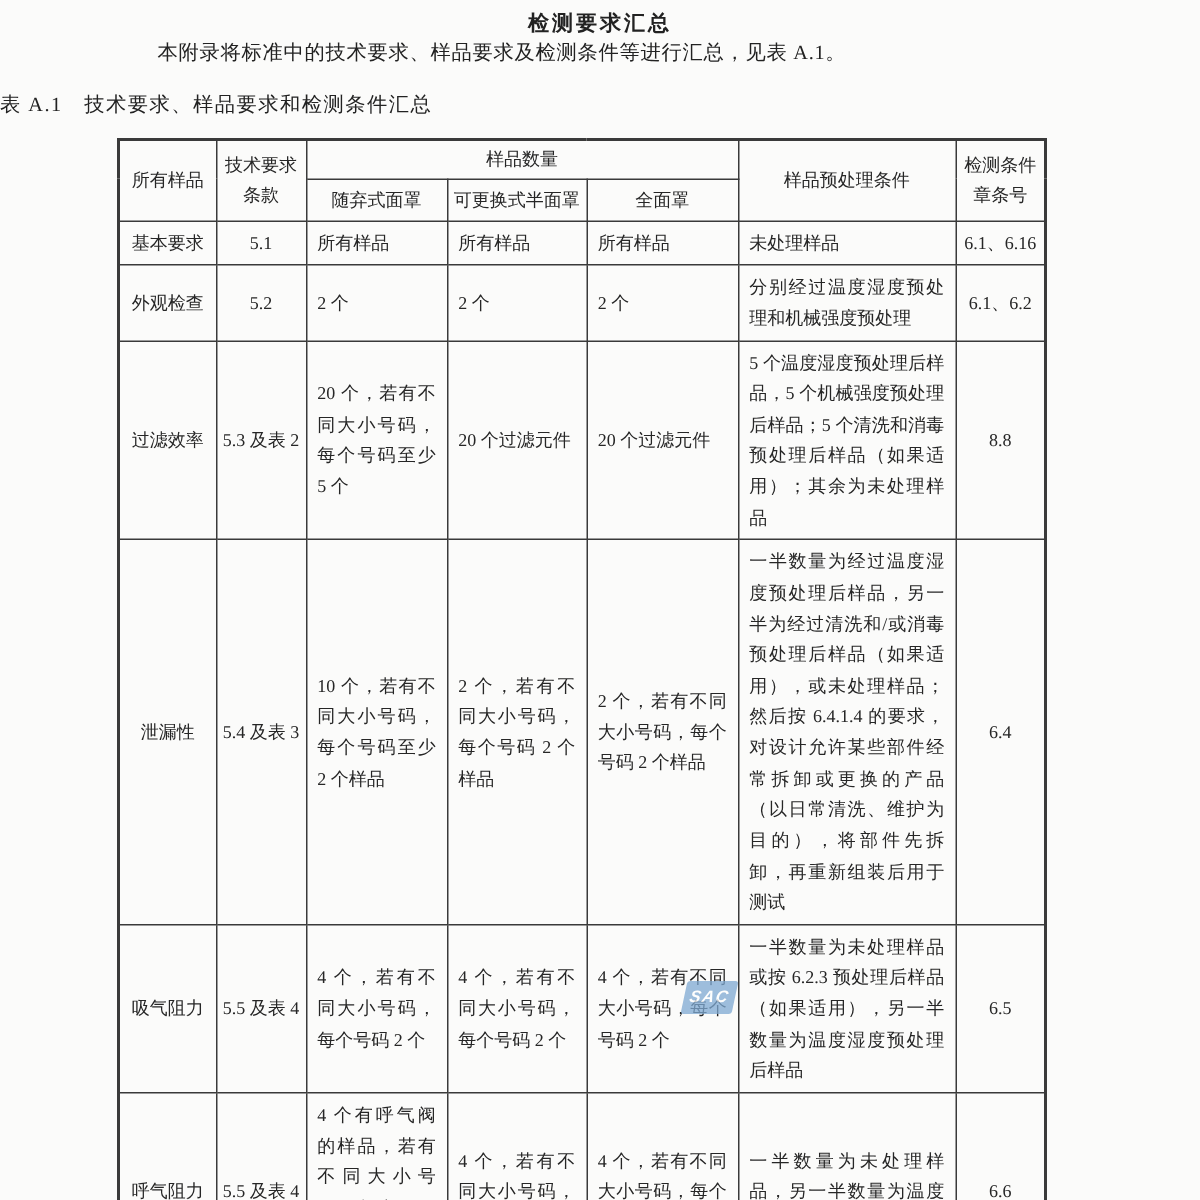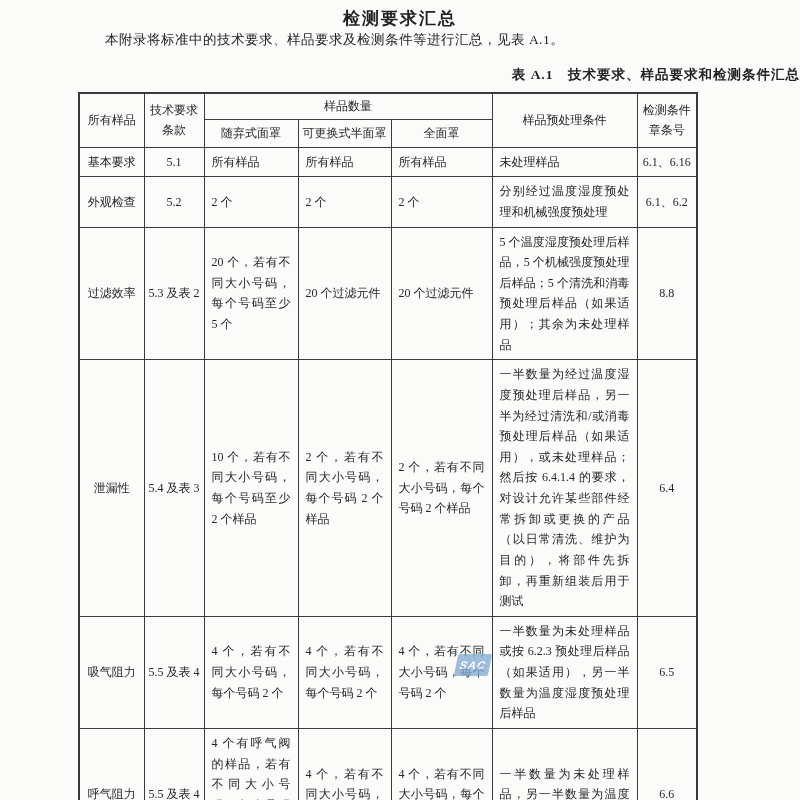--- a/index.html
+++ b/index.html
@@ -7,36 +7,36 @@
   body {
     background: #fbfbfa;
     color: #222;
     font-family: "Liberation Serif", "DejaVu Serif", serif;
     position: relative;
   }
   .page { width: 800px; height: 800px; position: relative; }
 
   .doc-title {
     text-align: center;
-    font-size: 17px;
+    font-size: 14px;
     font-weight: bold;
     letter-spacing: 2px;
     padding-top: 7px;
   }
   .intro {
     margin: 0 80px 0 78px;
     font-size: 13.5px;
     text-indent: 2em;
     letter-spacing: 0.5px;
     line-height: 1.5;
   }
   .table-caption {
-    text-align: right;
+    text-align: left;
     font-size: 13.5px;
-    font-weight: bold;
+    font-weight: normal;
     margin-top: 16px;
     letter-spacing: 1px;
   }
 
   table.summary {
     position: absolute;
     left: 78px;
     top: 92px;
     width: 618px;
     border-collapse: collapse;

